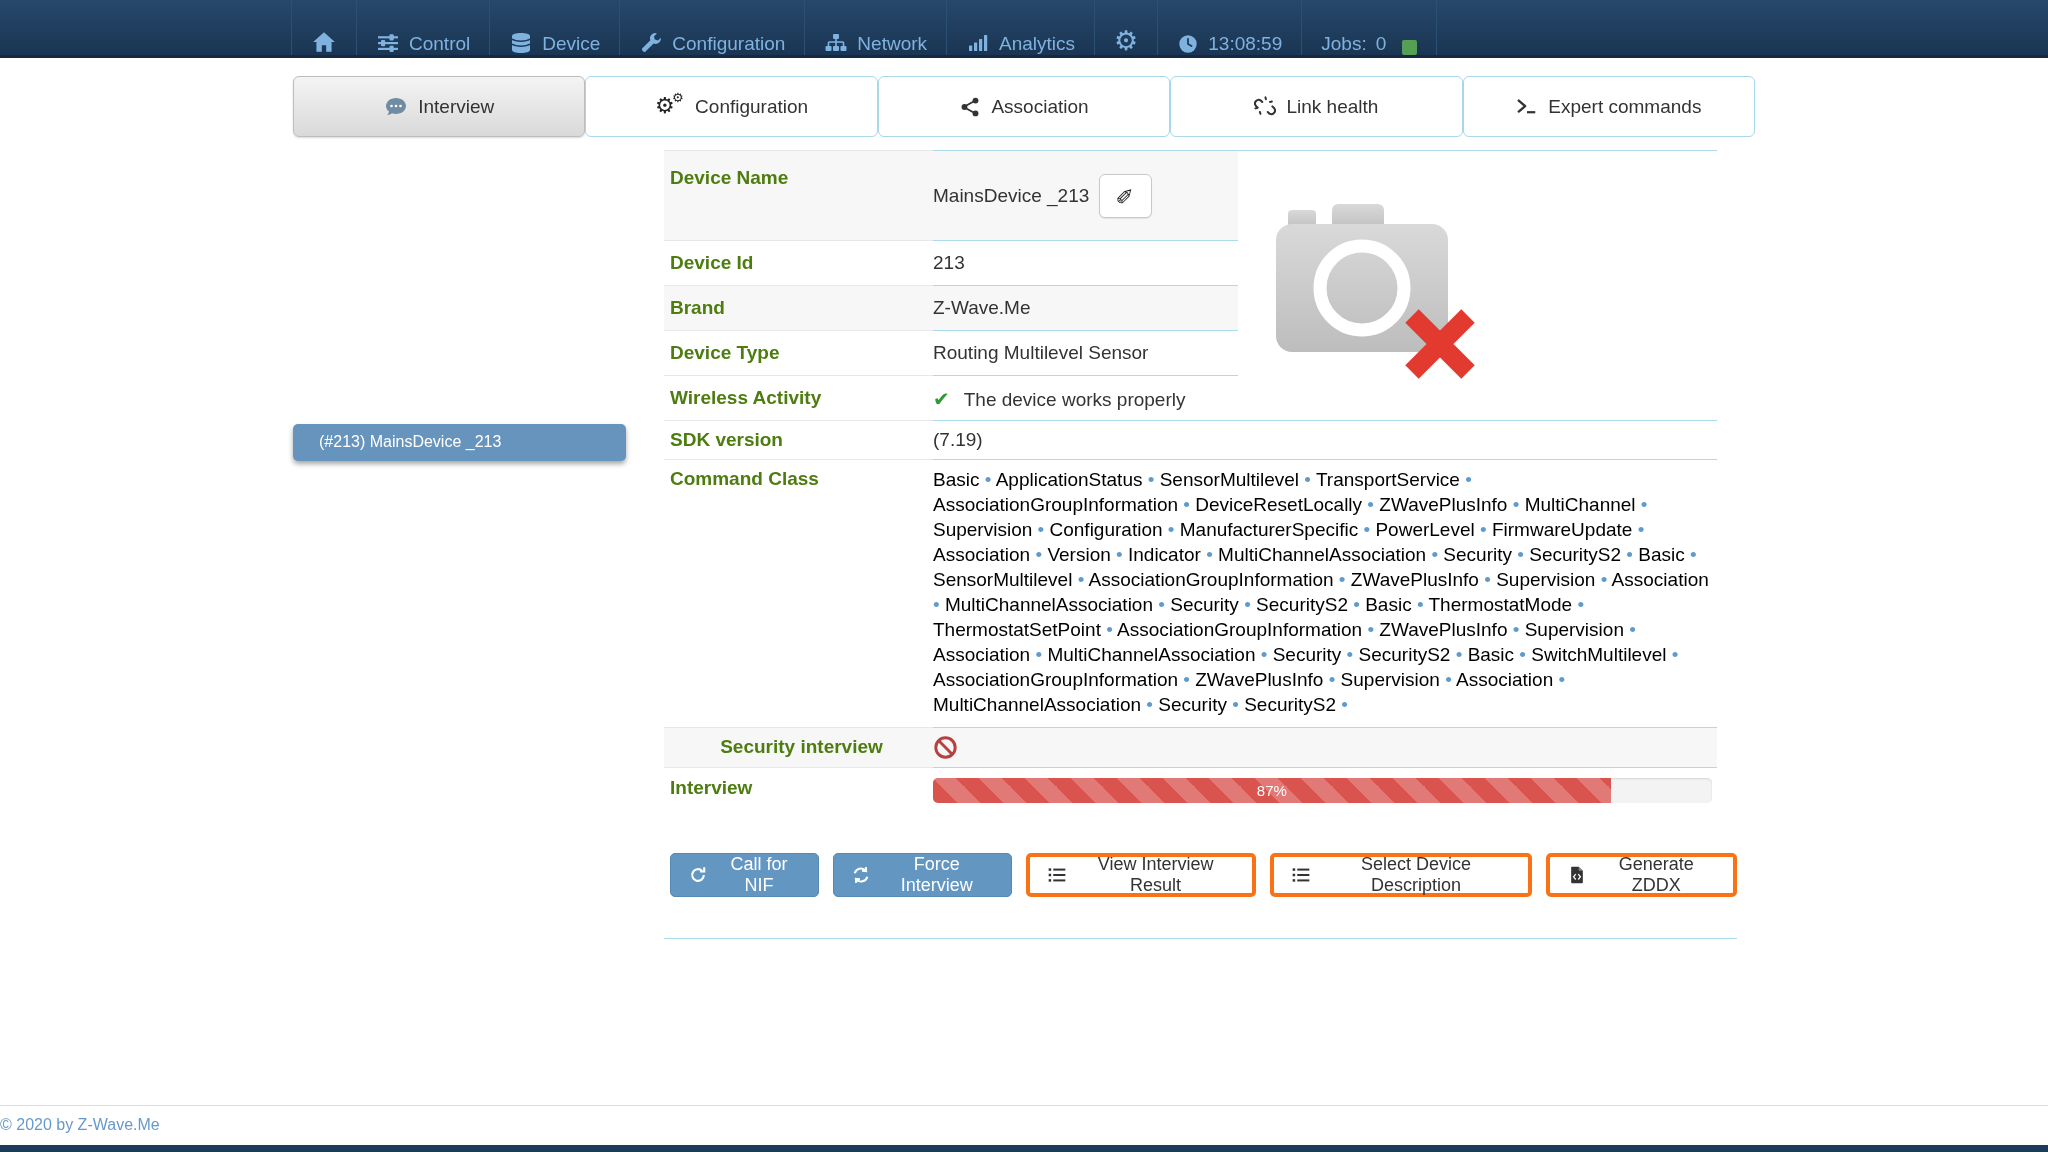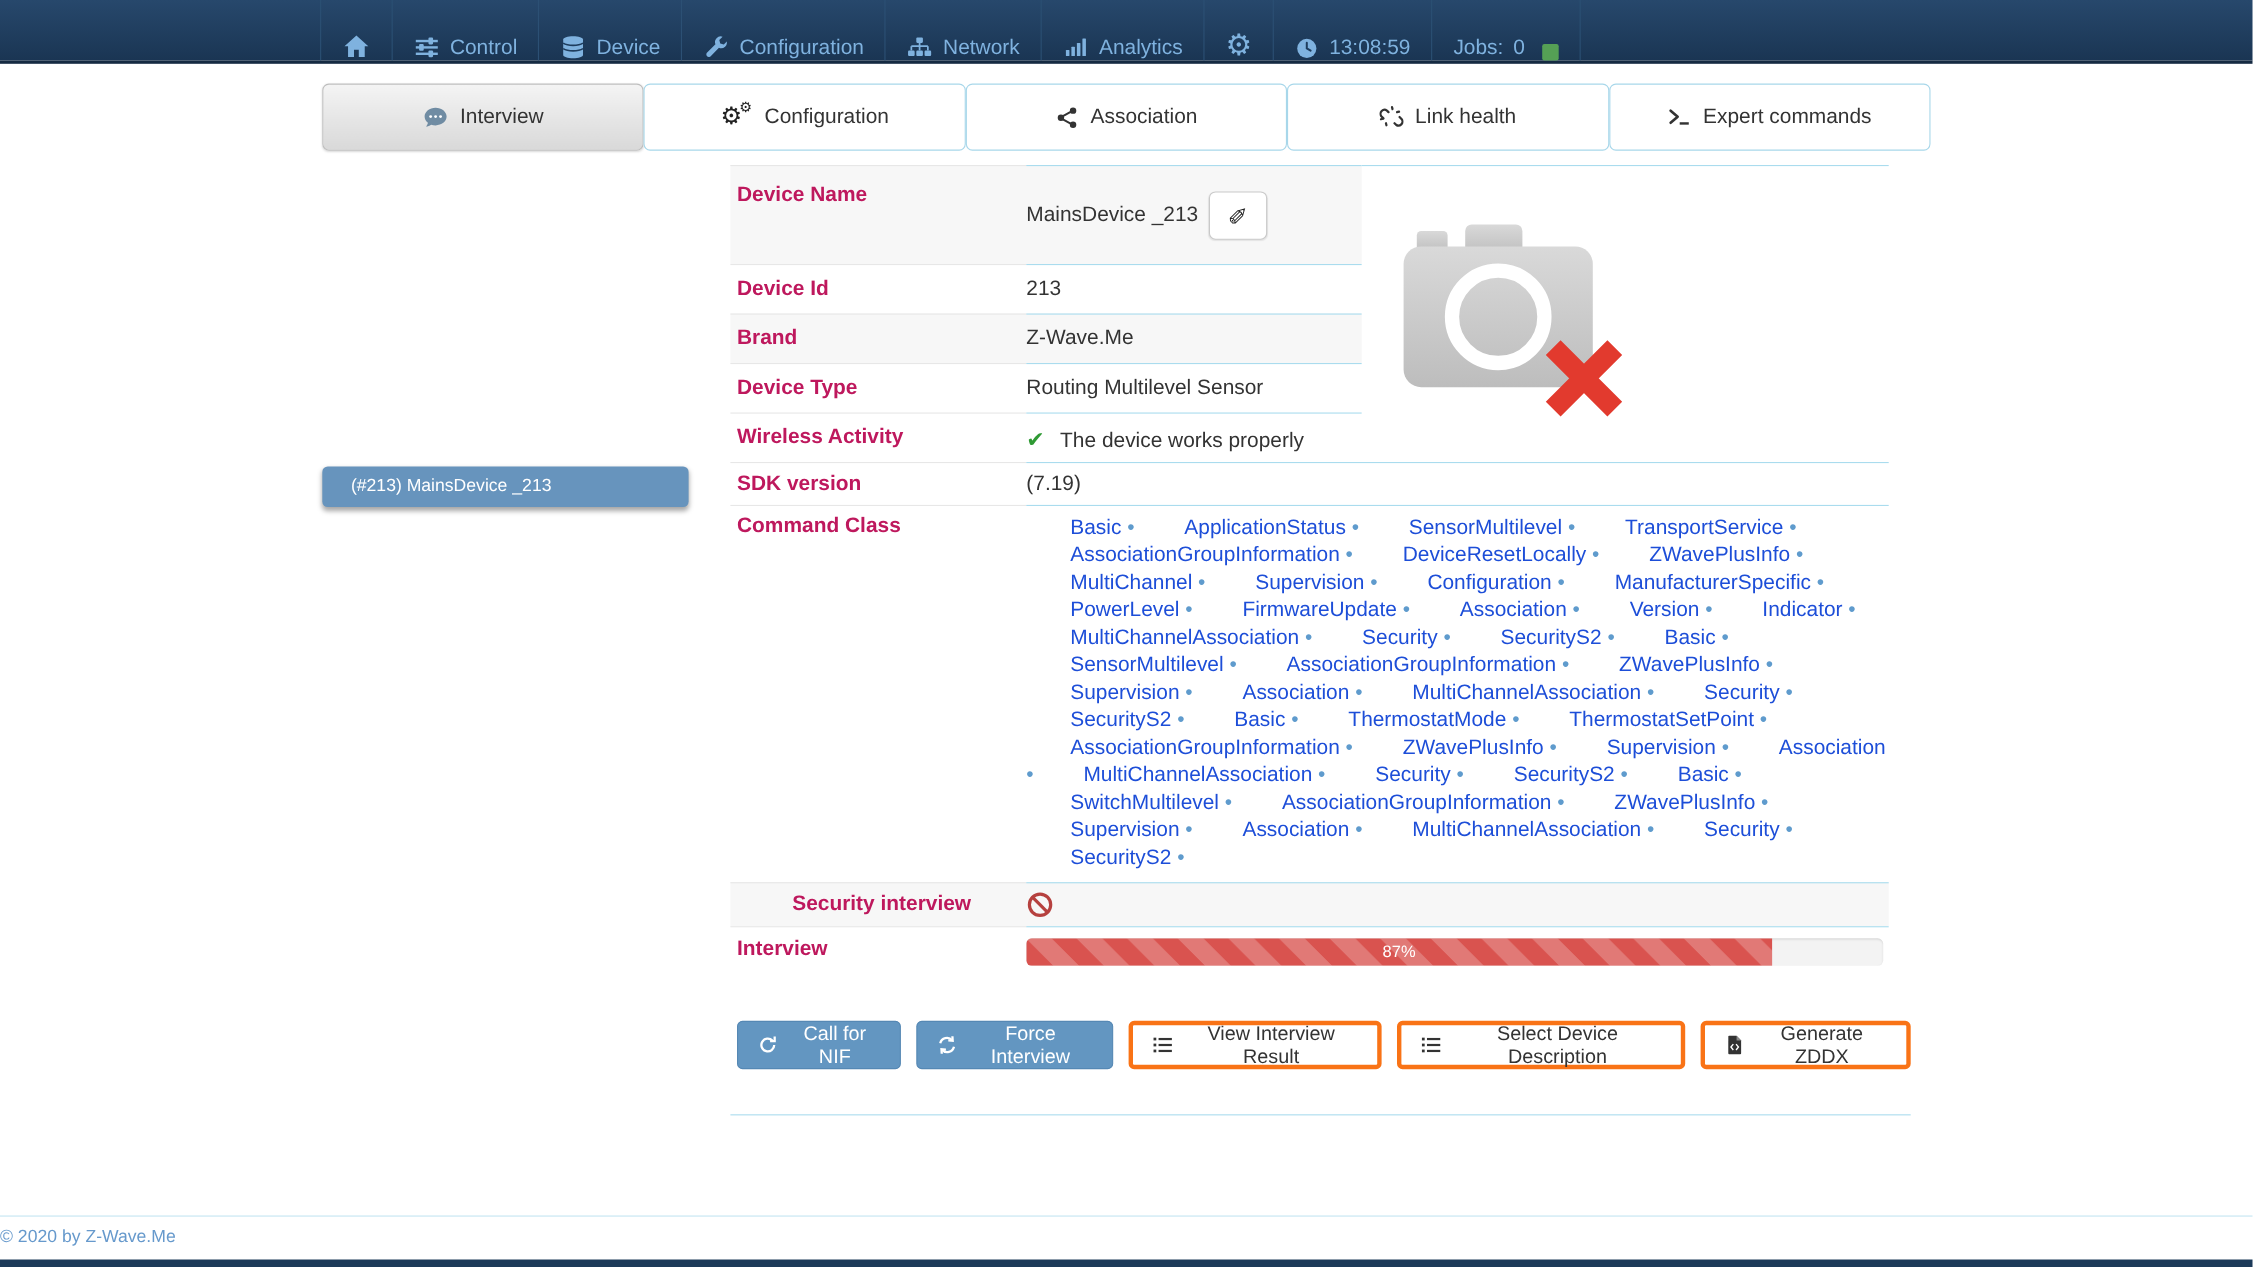--- a/index.html
+++ b/index.html
@@ -31,21 +31,21 @@
   
   .sidebar-item { position:absolute; left:293px; top:424px; width:333px; height:37px;
                   background:#6794bd; border-radius:5px; box-shadow:0 3px 5px rgba(0,0,0,0.35);
                   color:#fff; font-size:16px; line-height:36px; padding-left:26px; cursor:pointer; }
 
   
   .content { position:absolute; left:664px; top:150px; width:1073px; }
   .tableA { position:relative; width:574px; }
   .tableB { width:1053px; }
   .row { display:flex; }
-  .row .lbl { width:269px; padding-left:6px; font-weight:bold; font-size:19px; color:#be185d; border-top:1px solid #e7e7e7; }
+  .row .lbl { width:269px; padding-left:6px; font-weight:bold; font-size:19px; color:#4d7c0f; border-top:1px solid #e7e7e7; }
   .row .val { flex:1; font-size:19px; color:#333; border-top:1px solid #aadcee; }
   .striped { background:#f7f7f7; }
   .r-name { height:90px; }
   .r-name .lbl { padding-top:16px; }
   .r-name .val { display:flex; align-items:center; gap:10px; }
   .r-std { height:45px; }
   .r-std .lbl, .r-std .val { padding-top:11px; }
   .r-sm { height:39px; }
   .r-sm .lbl, .r-sm .val { padding-top:8px; }
   .r-cc .lbl { padding-top:8px; }
@@ -58,21 +58,21 @@
   .r-int .val { padding-top:8px; }
 
   .edit-btn { width:53px; height:44px; background:#fff; border:1px solid #c9c9c9; border-radius:6px;
               font-size:22px; color:#222; cursor:pointer; box-shadow:0 1px 1px rgba(0,0,0,0.08); }
   .pencil { display:inline-block; transform:rotate(-90deg); }
   .check { color:#2f9a34; font-size:20px; margin-right:9px; }
 
   .image-cell { position:absolute; left:574px; top:0; width:479px; height:268px; background:#fff; border-top:1px solid #aadcee; }
   .camera { position:absolute; left:32px; top:45px; }
 
-  .cc-link { color:#1d4ed8; text-decoration:none; cursor:pointer;margin-left:40px; }
+  .cc-link { color:#000000; text-decoration:none; cursor:pointer; }
   .cc-sep { color:#5f9bcd; }
 
   .progress { width:779px; height:25px; background:#f3f3f3; border-radius:5px;
               box-shadow:inset 0 1px 2px rgba(0,0,0,0.12); overflow:hidden; margin-top:2px; }
   .progress-fill { height:100%; background-color:#d9534f;
      background-image:linear-gradient(45deg,rgba(255,255,255,0.22) 25%,transparent 25%,transparent 50%,rgba(255,255,255,0.22) 50%,rgba(255,255,255,0.22) 75%,transparent 75%,transparent);
      background-size:46px 46px; color:#fff; font-size:15px; text-align:center; line-height:25px; }
 
   
   .actions { display:flex; gap:14px; margin:16px 0 0 6px; }

